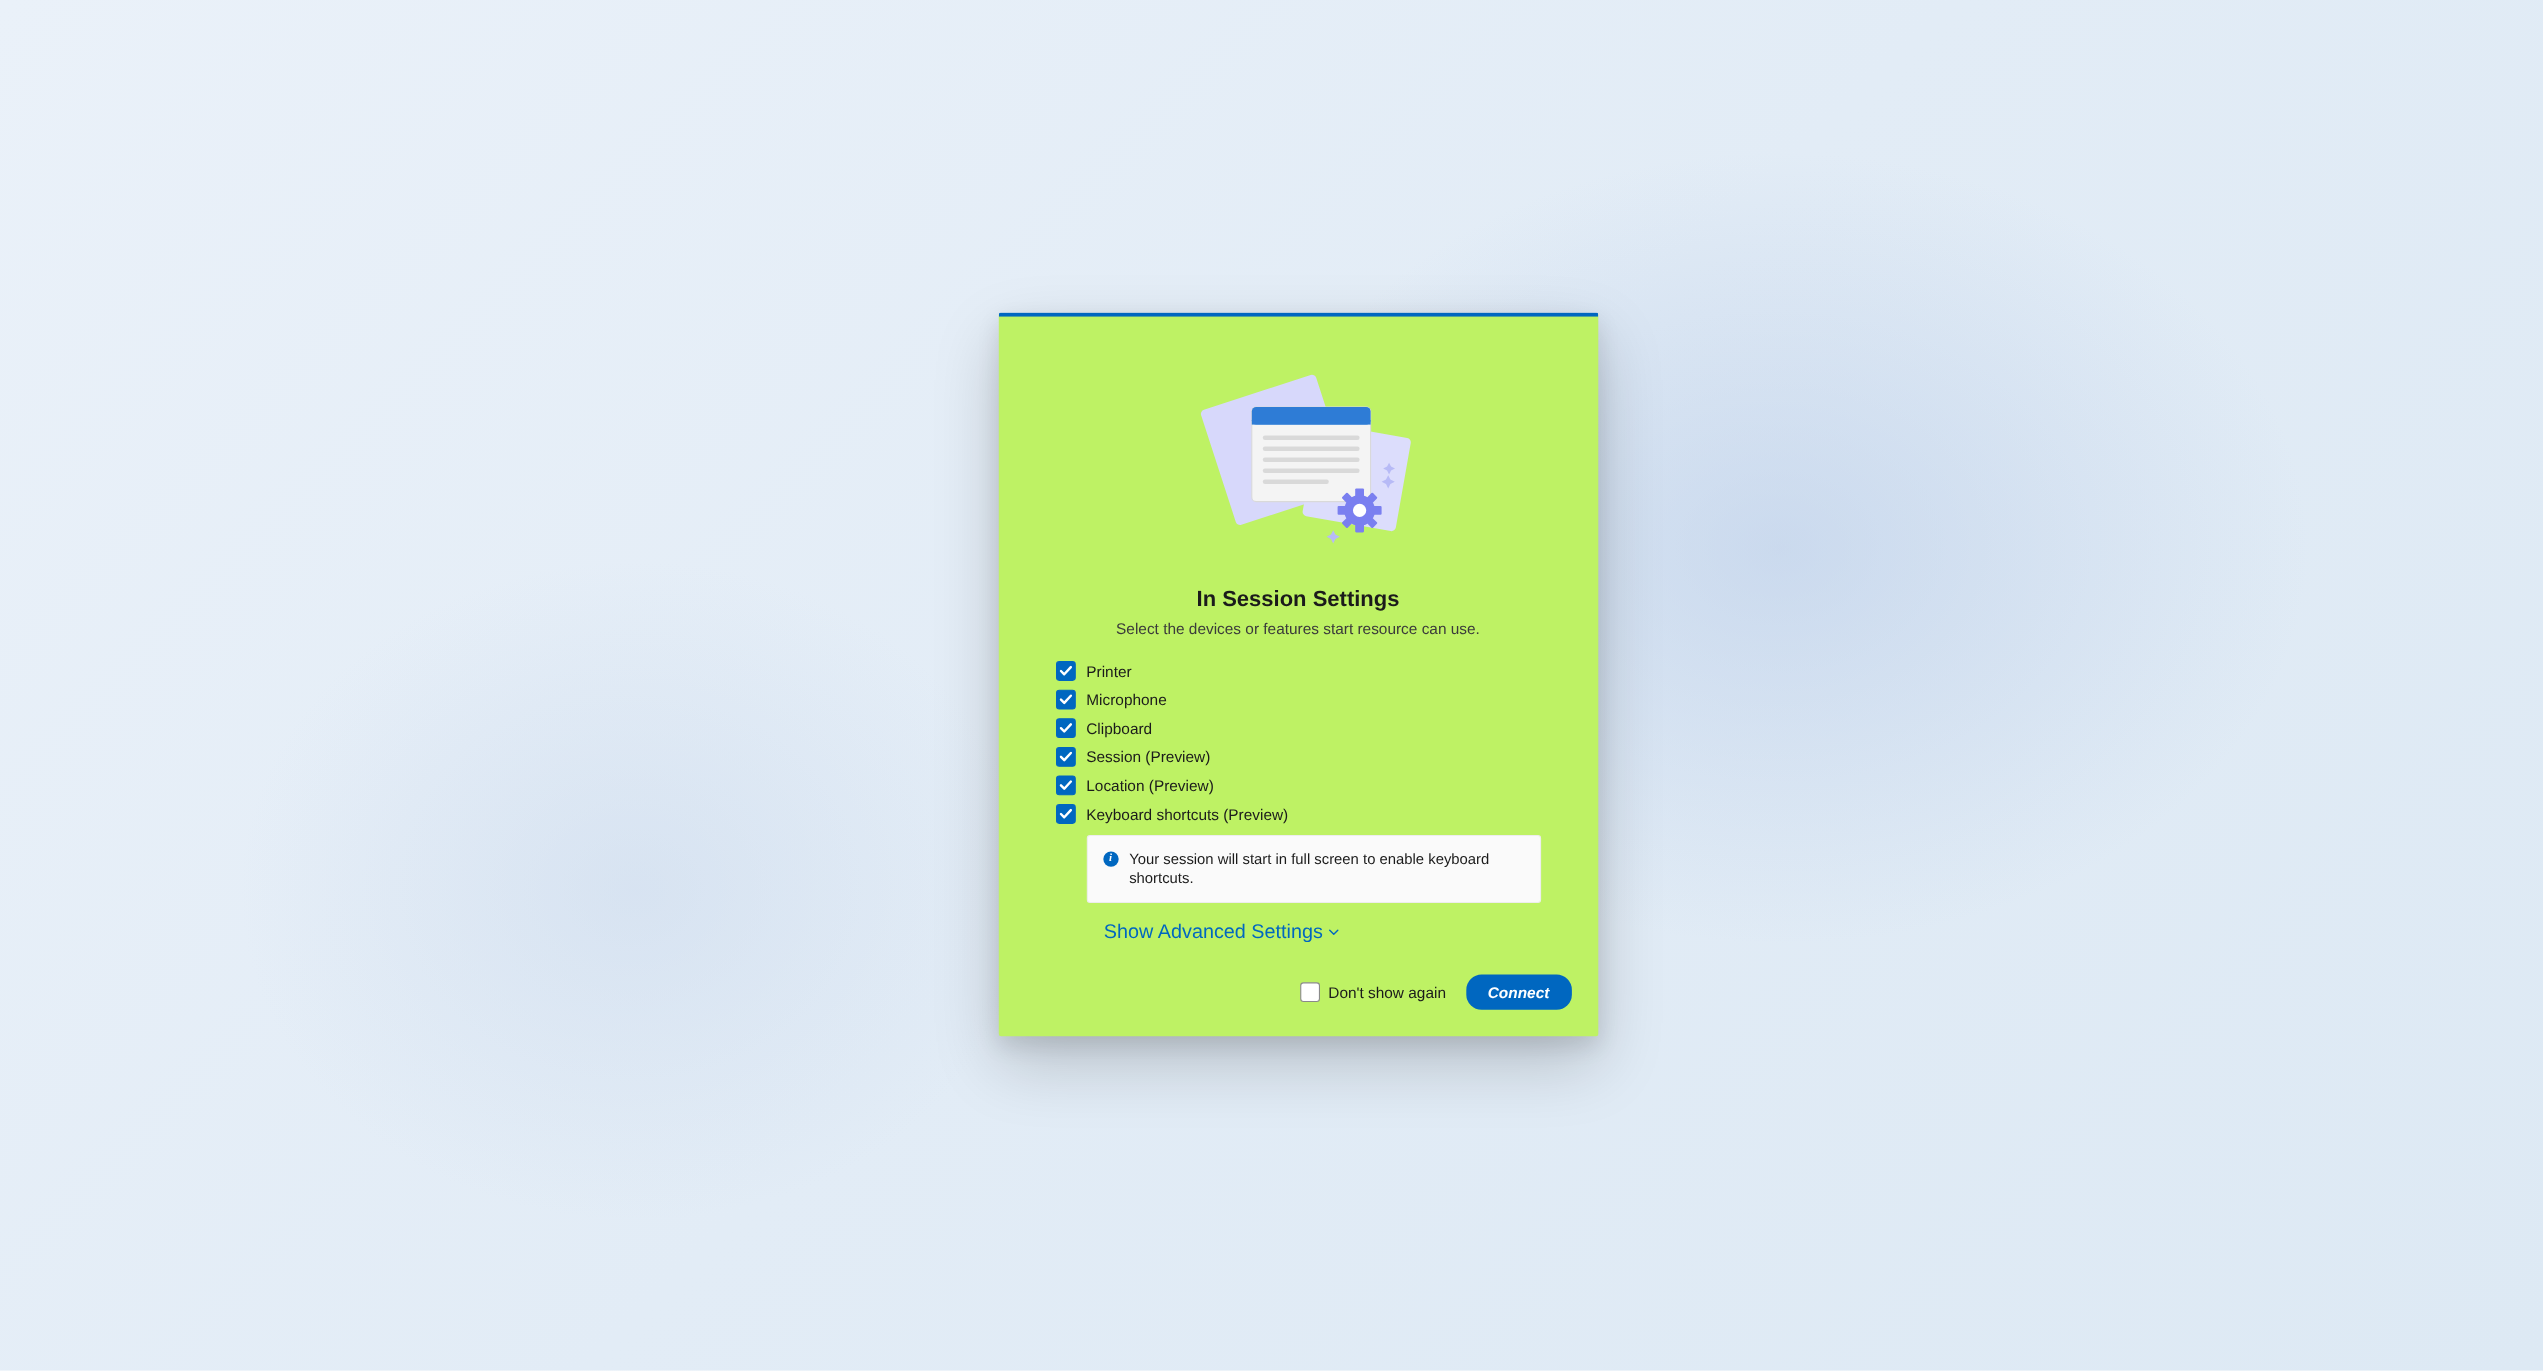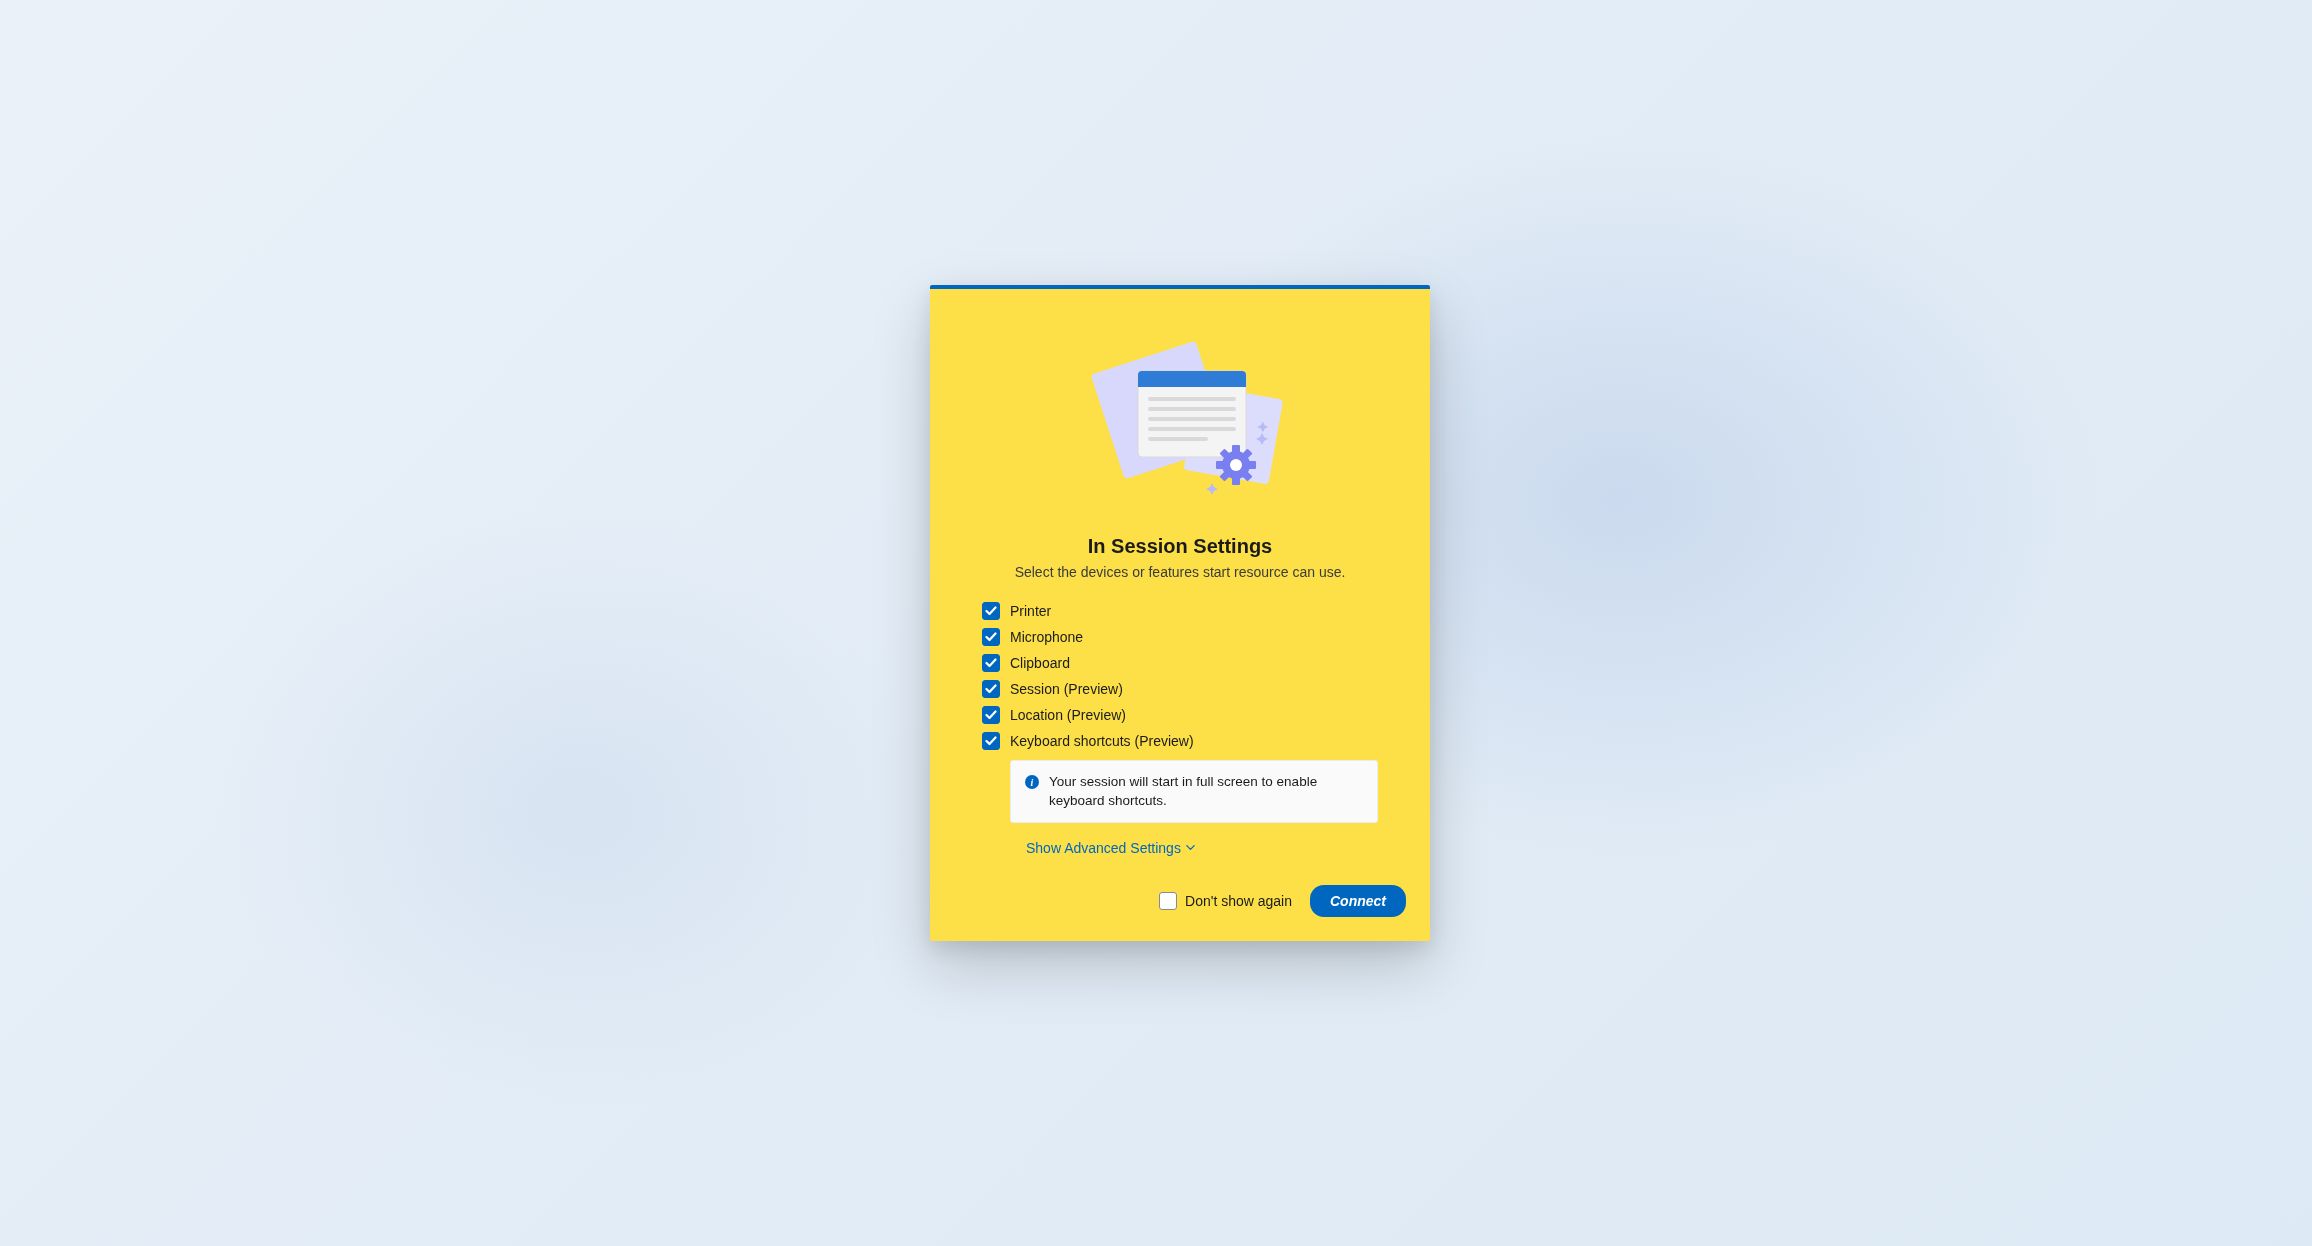--- a/index.html
+++ b/index.html
@@ -9,22 +9,22 @@
     background: radial-gradient(ellipse 800px 600px at 70% 40%, rgba(180,200,230,0.5), transparent 60%),
                 radial-gradient(ellipse 600px 500px at 25% 65%, rgba(200,215,235,0.45), transparent 60%),
                 linear-gradient(135deg, #eaf1f9 0%, #e2ecf6 50%, #dde9f4 100%);
     display: flex;
     align-items: center;
     justify-content: center;
     min-height: 100vh;
     color: #1b1b1b;
   }
   .dialog {
-    width: 500px;
-    background: #fde047;
+    width: 545px;
+    background: #bef264;
     border-top: 4px solid #0067c0;
     box-shadow: 0 25px 60px rgba(0,0,0,0.18), 0 8px 20px rgba(0,0,0,0.10);
     border-radius: 2px;
     padding: 0 0 24px 0;
     position: relative;
     top: -10px;
     margin-left: 48px;
   }
   .illustration {
     display: flex;
@@ -109,21 +109,21 @@
   .info-text {
     font-size: 13.5px;
     color: #1b1b1b;
     line-height: 1.35;
   }
   .adv-link {
     padding: 16px 96px 0 96px;
   }
   .adv-link a {
     color: #0067c0;
-    font-size: 14px;
+    font-size: 18px;
     text-decoration: none;
     cursor: pointer;
     display: inline-flex;
     align-items: center;
     gap: 4px;
   }
   .footer {
     display: flex;
     justify-content: flex-end;
     align-items: center;

